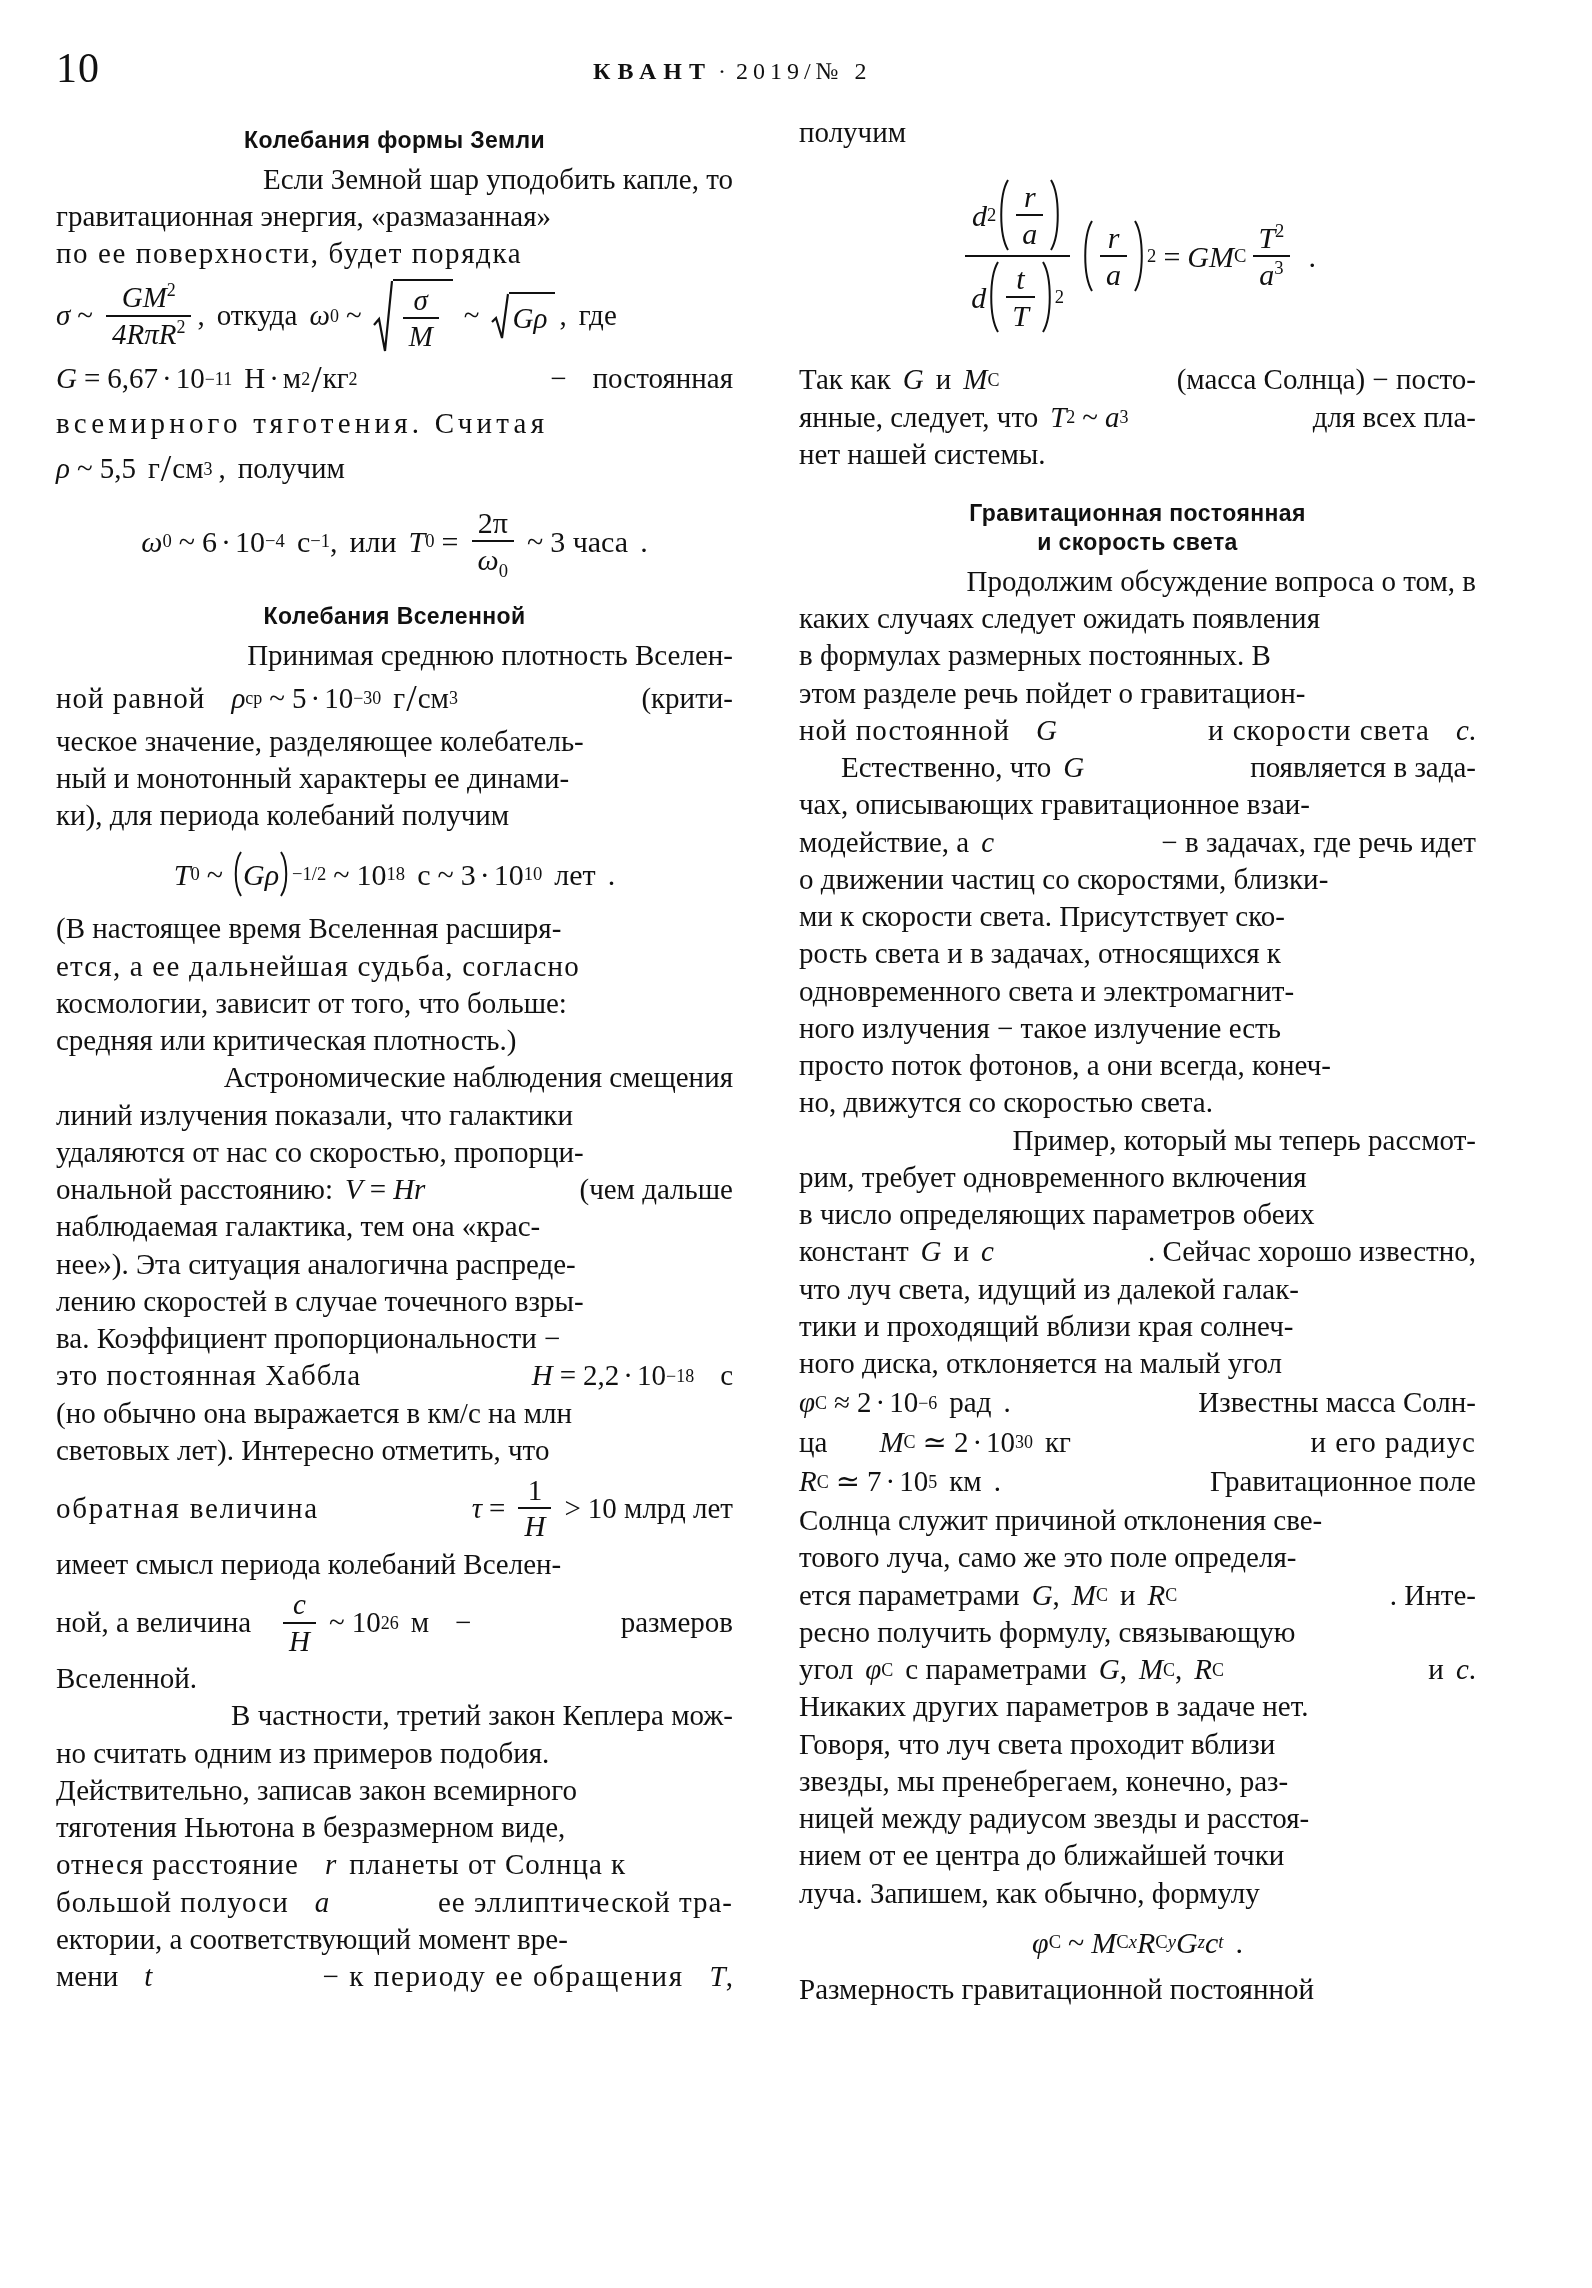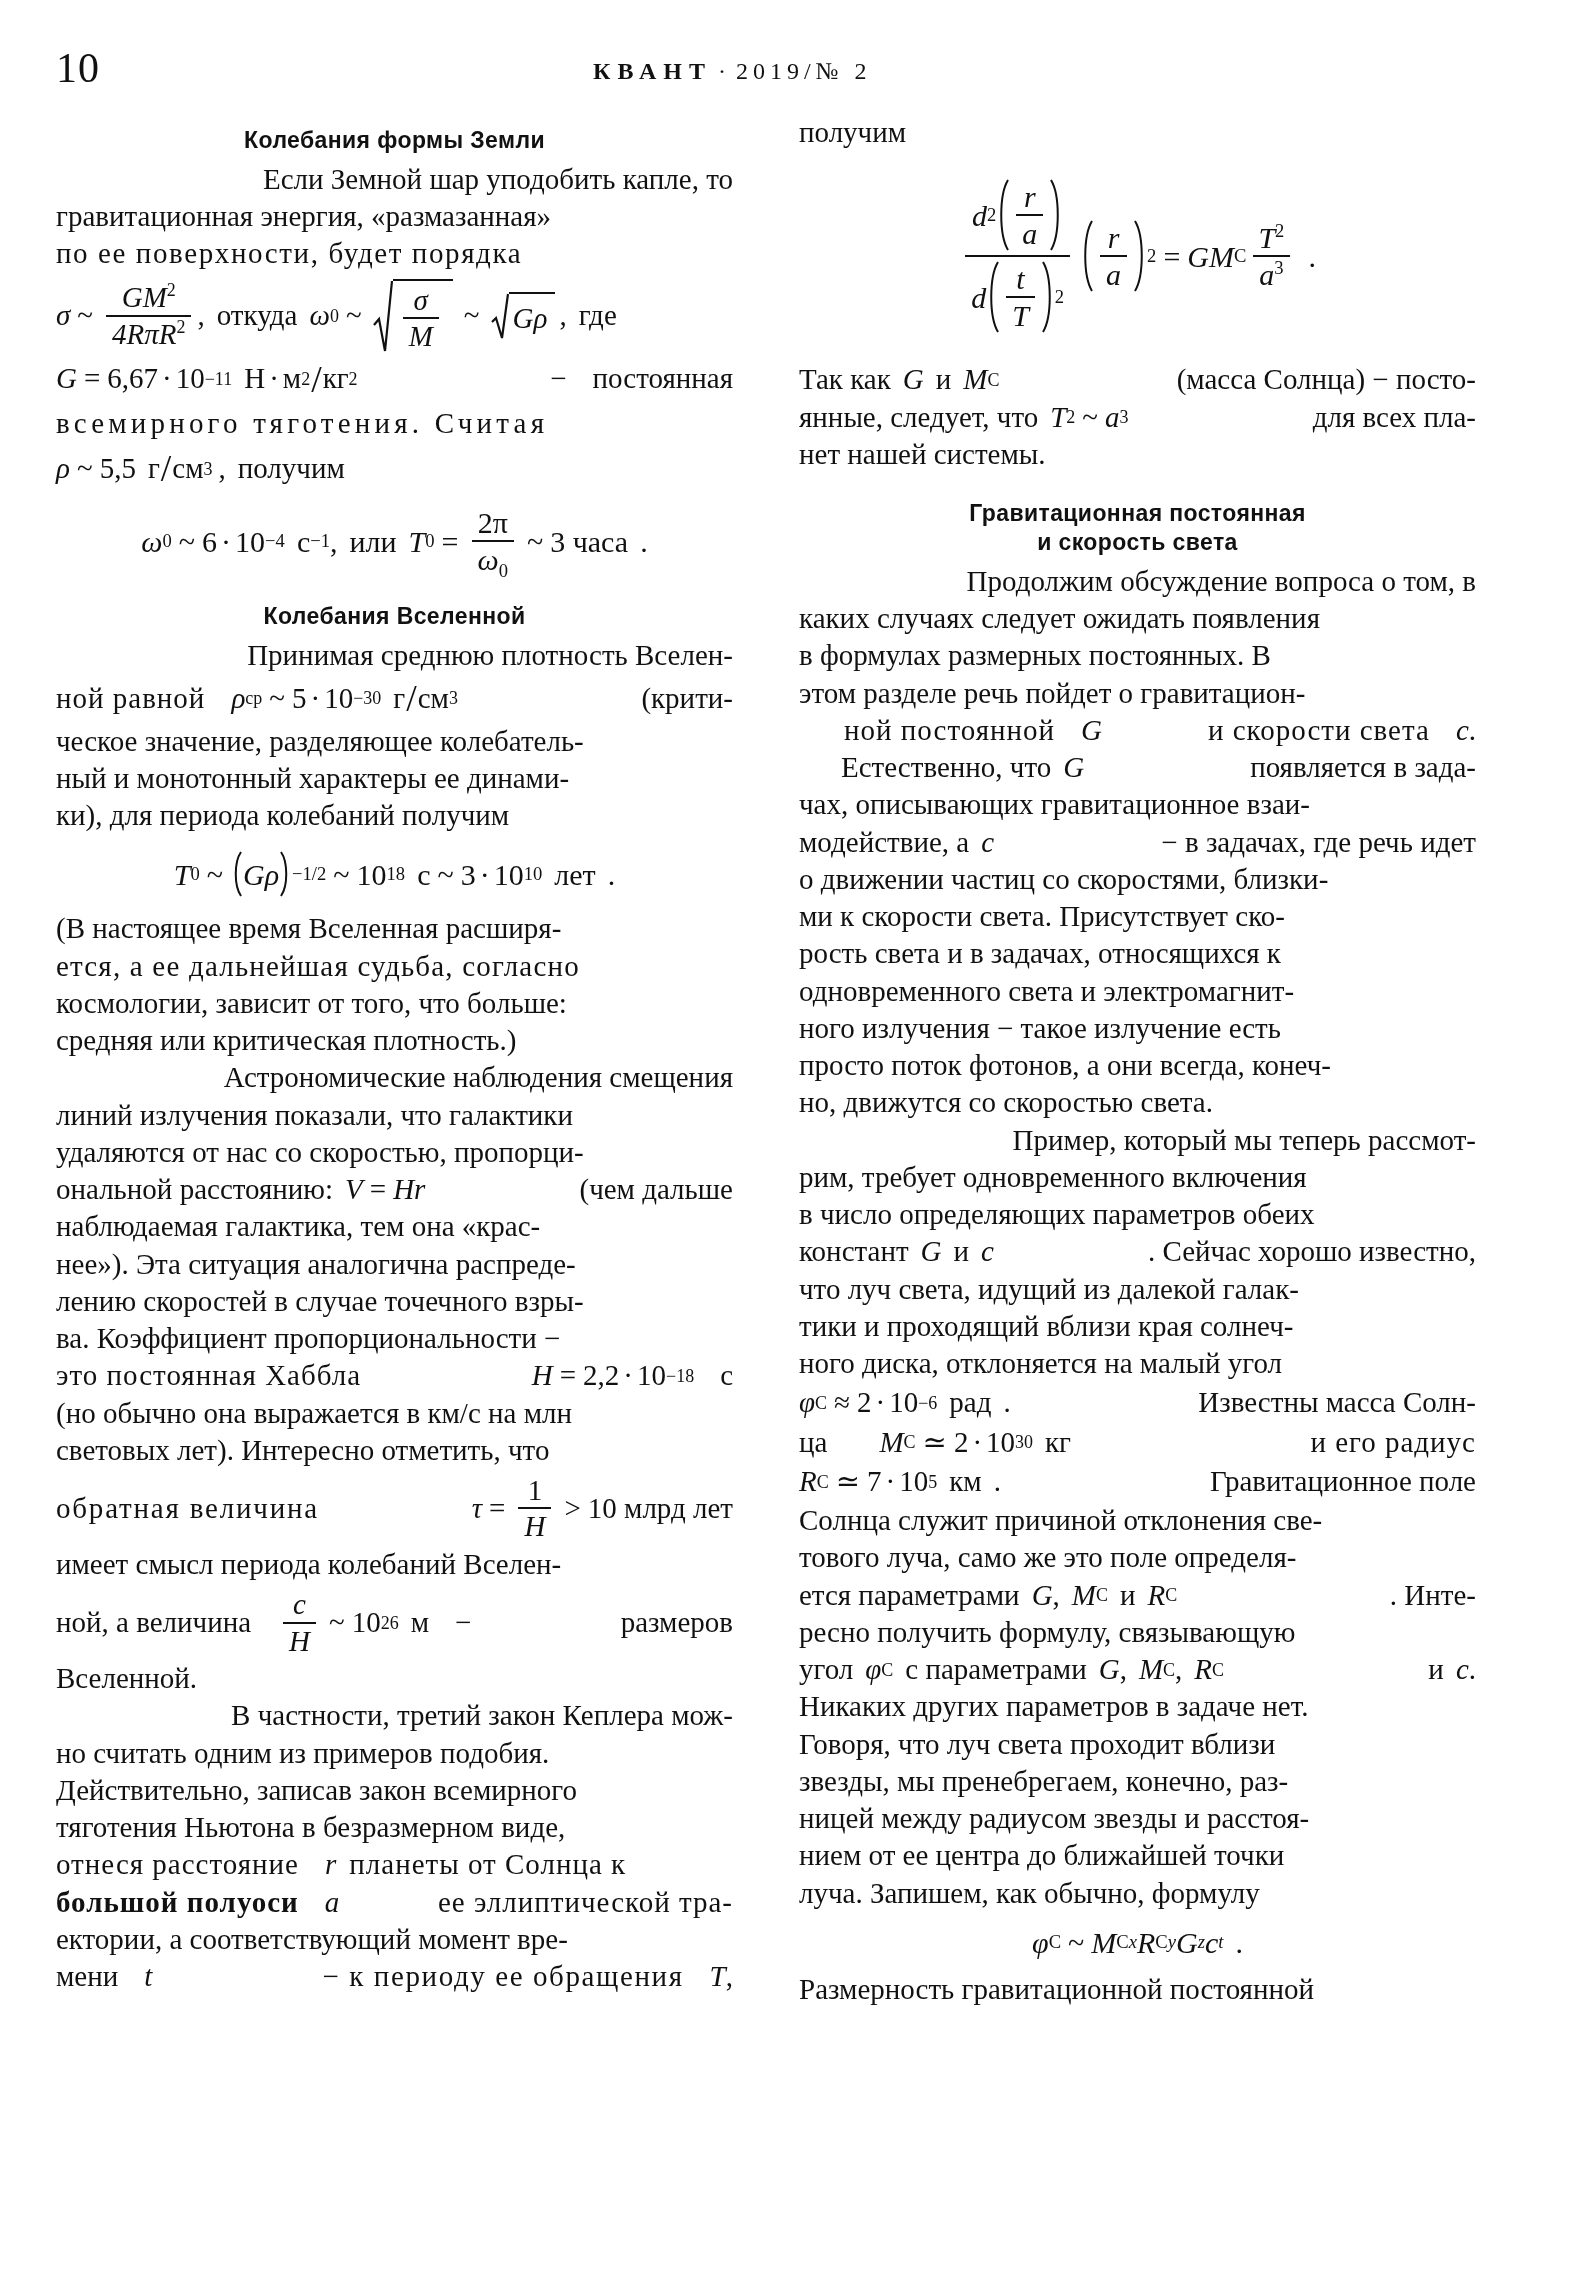--- a/index.html
+++ b/index.html
@@ -440,21 +440,21 @@
         <span style="display:flex;align-items:center;">
           <span style="letter-spacing:1px;">отнеся  расстояние</span>
           <span class="spw"></span>
           <span class="mi">r</span>
         </span>
         <span style="letter-spacing:1px;">планеты  от  Солнца  к</span>
       </div>
 
       <div class="mline" style="justify-content:space-between;">
         <span style="display:flex;align-items:center;">
-          <span style="letter-spacing:1px;font-weight:bold;">большой  полуоси</span>
+          <span style="letter-spacing:1px;">большой  полуоси</span>
           <span class="spw"></span>
           <span class="mi">a</span>
         </span>
         <span style="letter-spacing:1px;">ее  эллиптической  тра-</span>
       </div>
 
       <p class="body noind">ектории, а соответствующий момент вре-</p>
 
       <div class="mline" style="justify-content:space-between;">
         <span style="display:flex;align-items:center;">
@@ -583,21 +583,21 @@
       <div class="justify-line">
         <span style="display:inline-block;width:42px"></span>
           <span>Продолжим обсуждение вопроса о том, в</span>
       </div>
       <p class="body noind">каких случаях следует ожидать появления</p>
       <p class="body noind">в формулах размерных постоянных. В</p>
       <p class="body noind">этом разделе речь пойдет о гравитацион-</p>
 
       <div class="mline" style="justify-content:space-between;">
         <span style="display:flex;align-items:center;">
-          <span style="letter-spacing:1px;margin-left:45px;">ной  постоянной</span>
+          <span style="letter-spacing:1px;">ной  постоянной</span>
           <span class="spw"></span>
           <span class="mi">G</span>
         </span>
         <span style="display:flex;align-items:center;">
           <span style="letter-spacing:1px;">и  скорости  света</span>
           <span class="spw"></span>
           <span class="mi">c</span>
             <span>.</span>
         </span>
       </div>

